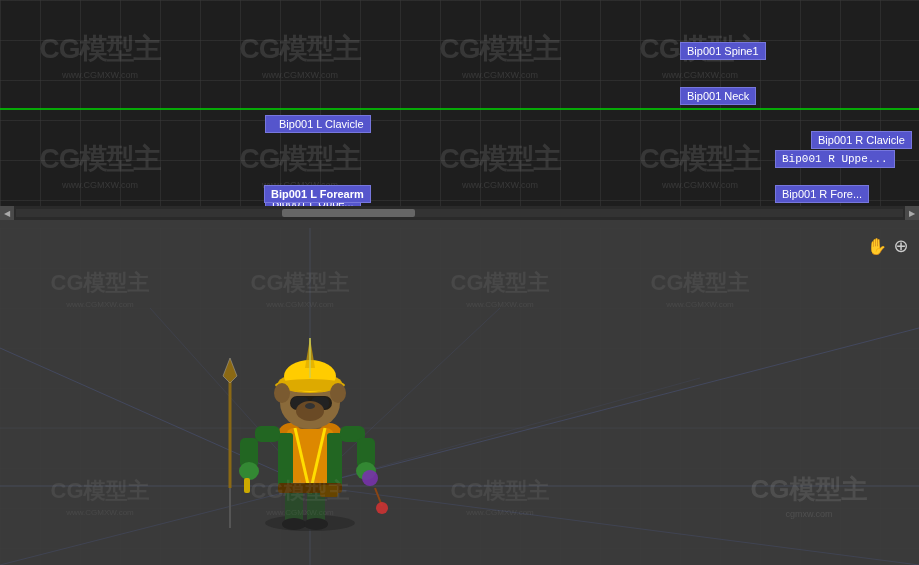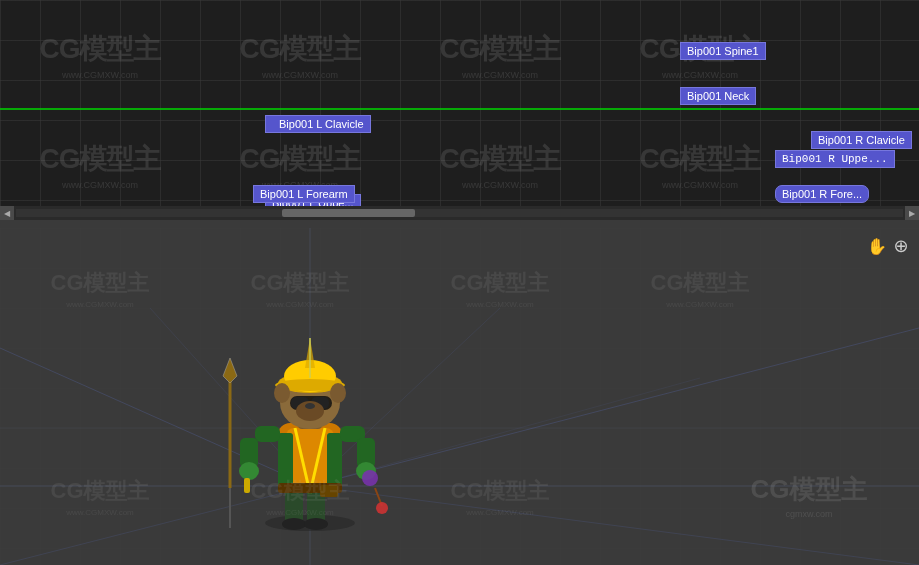--- a/index.html
+++ b/index.html
@@ -231,22 +231,22 @@
         <div class="watermark-sub">www.CGMXW.com</div>
       </div>
   </div>
 
   <div class="bone-label" style="top:42px; left:680px;">Bip001 Spine1</div>
   <div class="bone-label" style="top:87px; left:680px;">Bip001 Neck</div>
   <div class="bone-label" style="top:115px; left:265px;padding-left:13px;">Bip001 L Clavicle</div>
   <div class="bone-label" style="top:131px; left:775px;margin-left:36px;">Bip001 R Clavicle</div>
   <div class="bone-label" style="top:150px; left:265px;margin-top:44px;">Bip001 L Uppe...</div>
   <div class="bone-label" style="top:150px; left:775px;font-family:Liberation Mono, monospace;">Bip001 R Uppe...</div>
-  <div class="bone-label" style="top:185px; left:253px;">Bip001 L Forearm</div>
-  <div class="bone-label" style="top:185px; left:775px;border-radius:7px;">Bip001 R Fore...</div>
+  <div class="bone-label" style="top:185px; left:264px;font-weight:bold;">Bip001 L Forearm</div>
+  <div class="bone-label" style="top:185px; left:775px;">Bip001 R Fore...</div>
 
   <div class="scrollbar-area">
     <div class="scroll-arrow">◀</div>
     <div class="scroll-track">
       <div class="scroll-thumb"></div>
     </div>
     <div class="scroll-arrow">▶</div>
   </div>
 </div>
 

